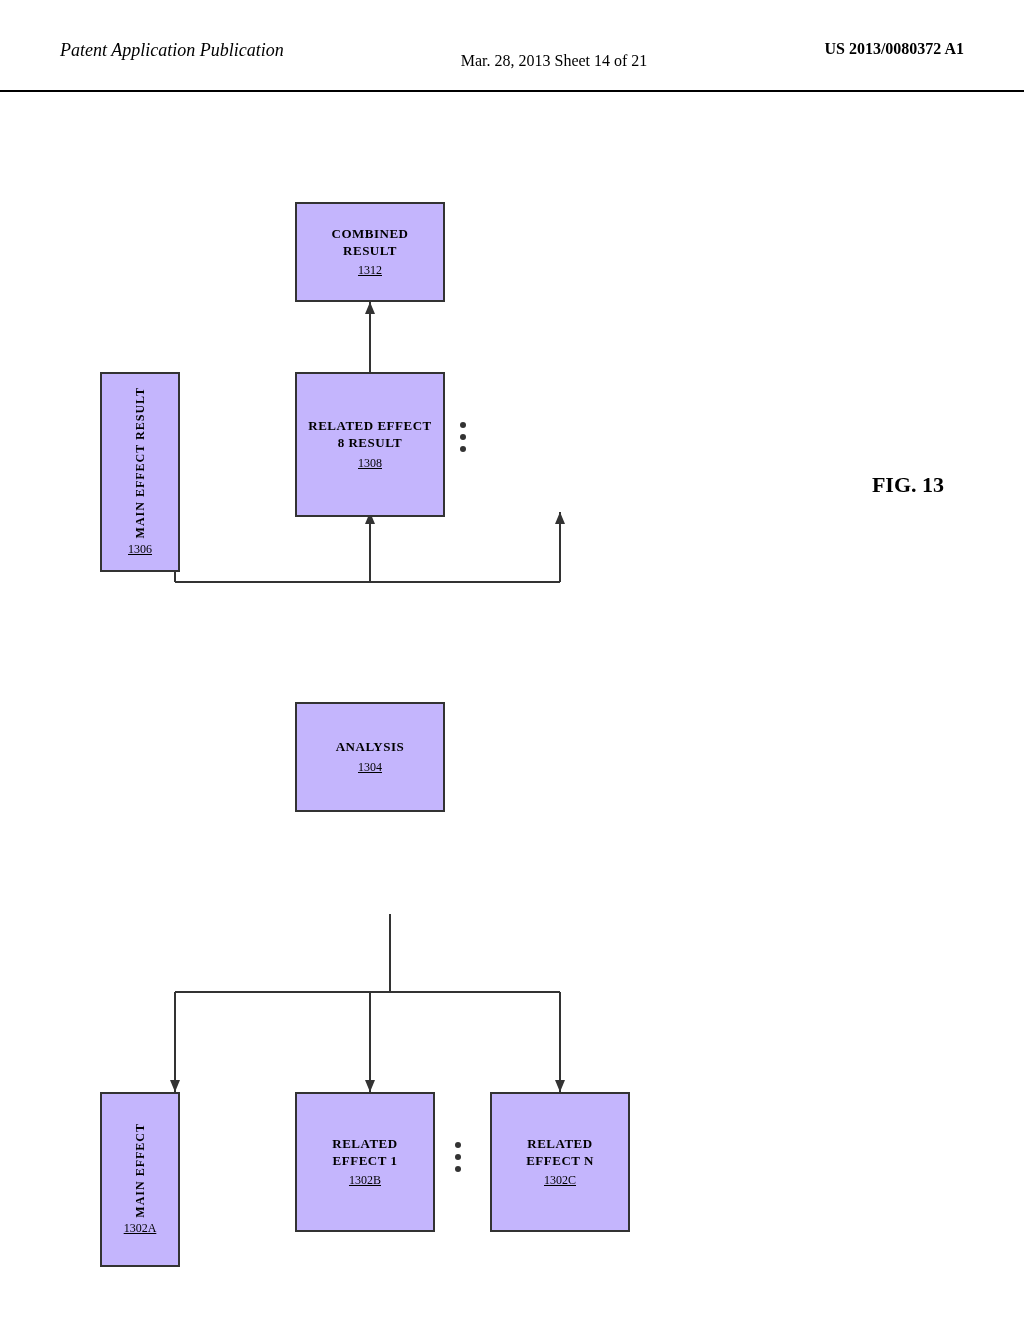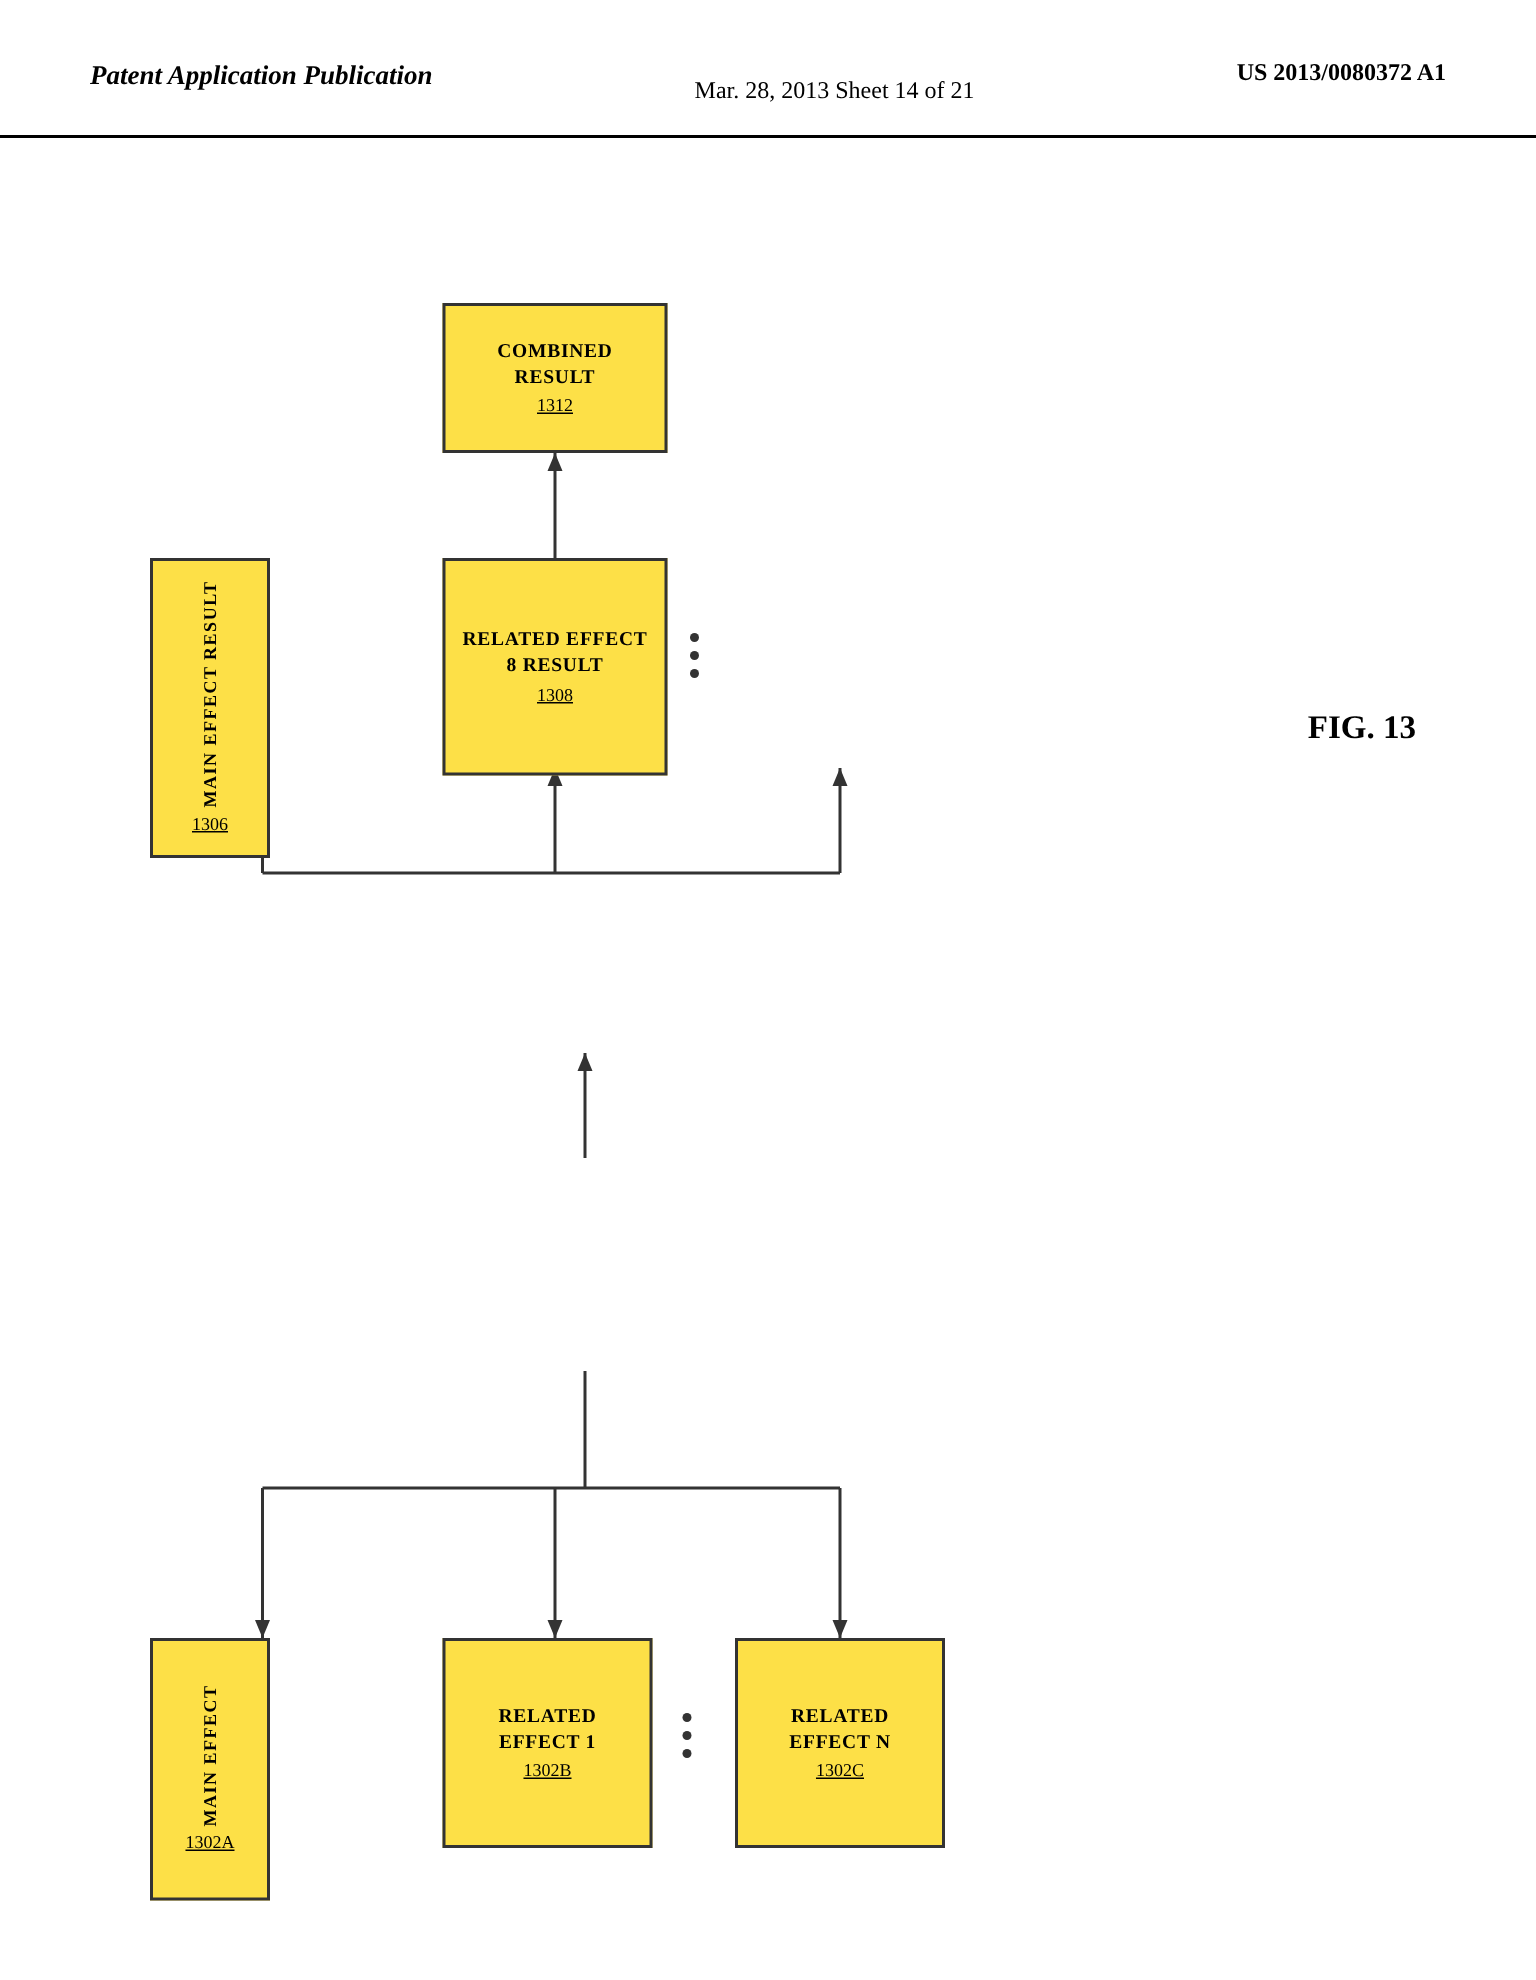--- a/index.html
+++ b/index.html
@@ -14,21 +14,21 @@
 
     .header {
       display: flex;
       justify-content: space-between;
       align-items: flex-start;
       padding: 40px 60px 20px 60px;
       border-bottom: 2px solid #000;
     }
 
     .header-left {
-      font-weight: bold;
+      font-weight: normal;
       font-size: 18px;
       font-style: italic;
     }
 
     .header-center {
       font-size: 16px;
       text-align: center;
       margin-top: 12px;
     }
 
@@ -48,21 +48,21 @@
       right: 80px;
       top: 380px;
       font-size: 22px;
       font-weight: bold;
     }
 
     
     .box {
       position: absolute;
       border: 2px solid #333;
-      background: #fde047;
+      background: #c4b5fd;
       display: flex;
       flex-direction: column;
       align-items: center;
       justify-content: center;
       text-align: center;
       padding: 8px;
     }
 
     .box .box-title {
       font-size: 13px;
@@ -169,20 +169,24 @@
     <div class="box-id">1308</div>
   </div>
 
   <div class="dots" style="left: 460px; top: 330px;">
     <div class="dot"></div>
     <div class="dot"></div>
     <div class="dot"></div>
   </div>
 
 
+  <div class="box" style="left: 295px; top: 610px; width: 150px; height: 110px;">
+    <div class="box-title">ANALYSIS</div>
+    <div class="box-id">1304</div>
+  </div>
 
   <div class="box box-vertical" style="left: 100px; top: 1000px; width: 80px; height: 175px;">
     <div style="writing-mode: vertical-rl; transform: rotate(180deg); font-size: 12px; font-weight: bold; letter-spacing: 1px; text-align: center;">
       <span>MAIN EFFECT</span>
     </div>
     <div class="box-id" style="writing-mode: horizontal-tb;">1302A</div>
   </div>
 
   <div class="box" style="left: 295px; top: 1000px; width: 140px; height: 140px;">
     <div class="box-title">RELATED

